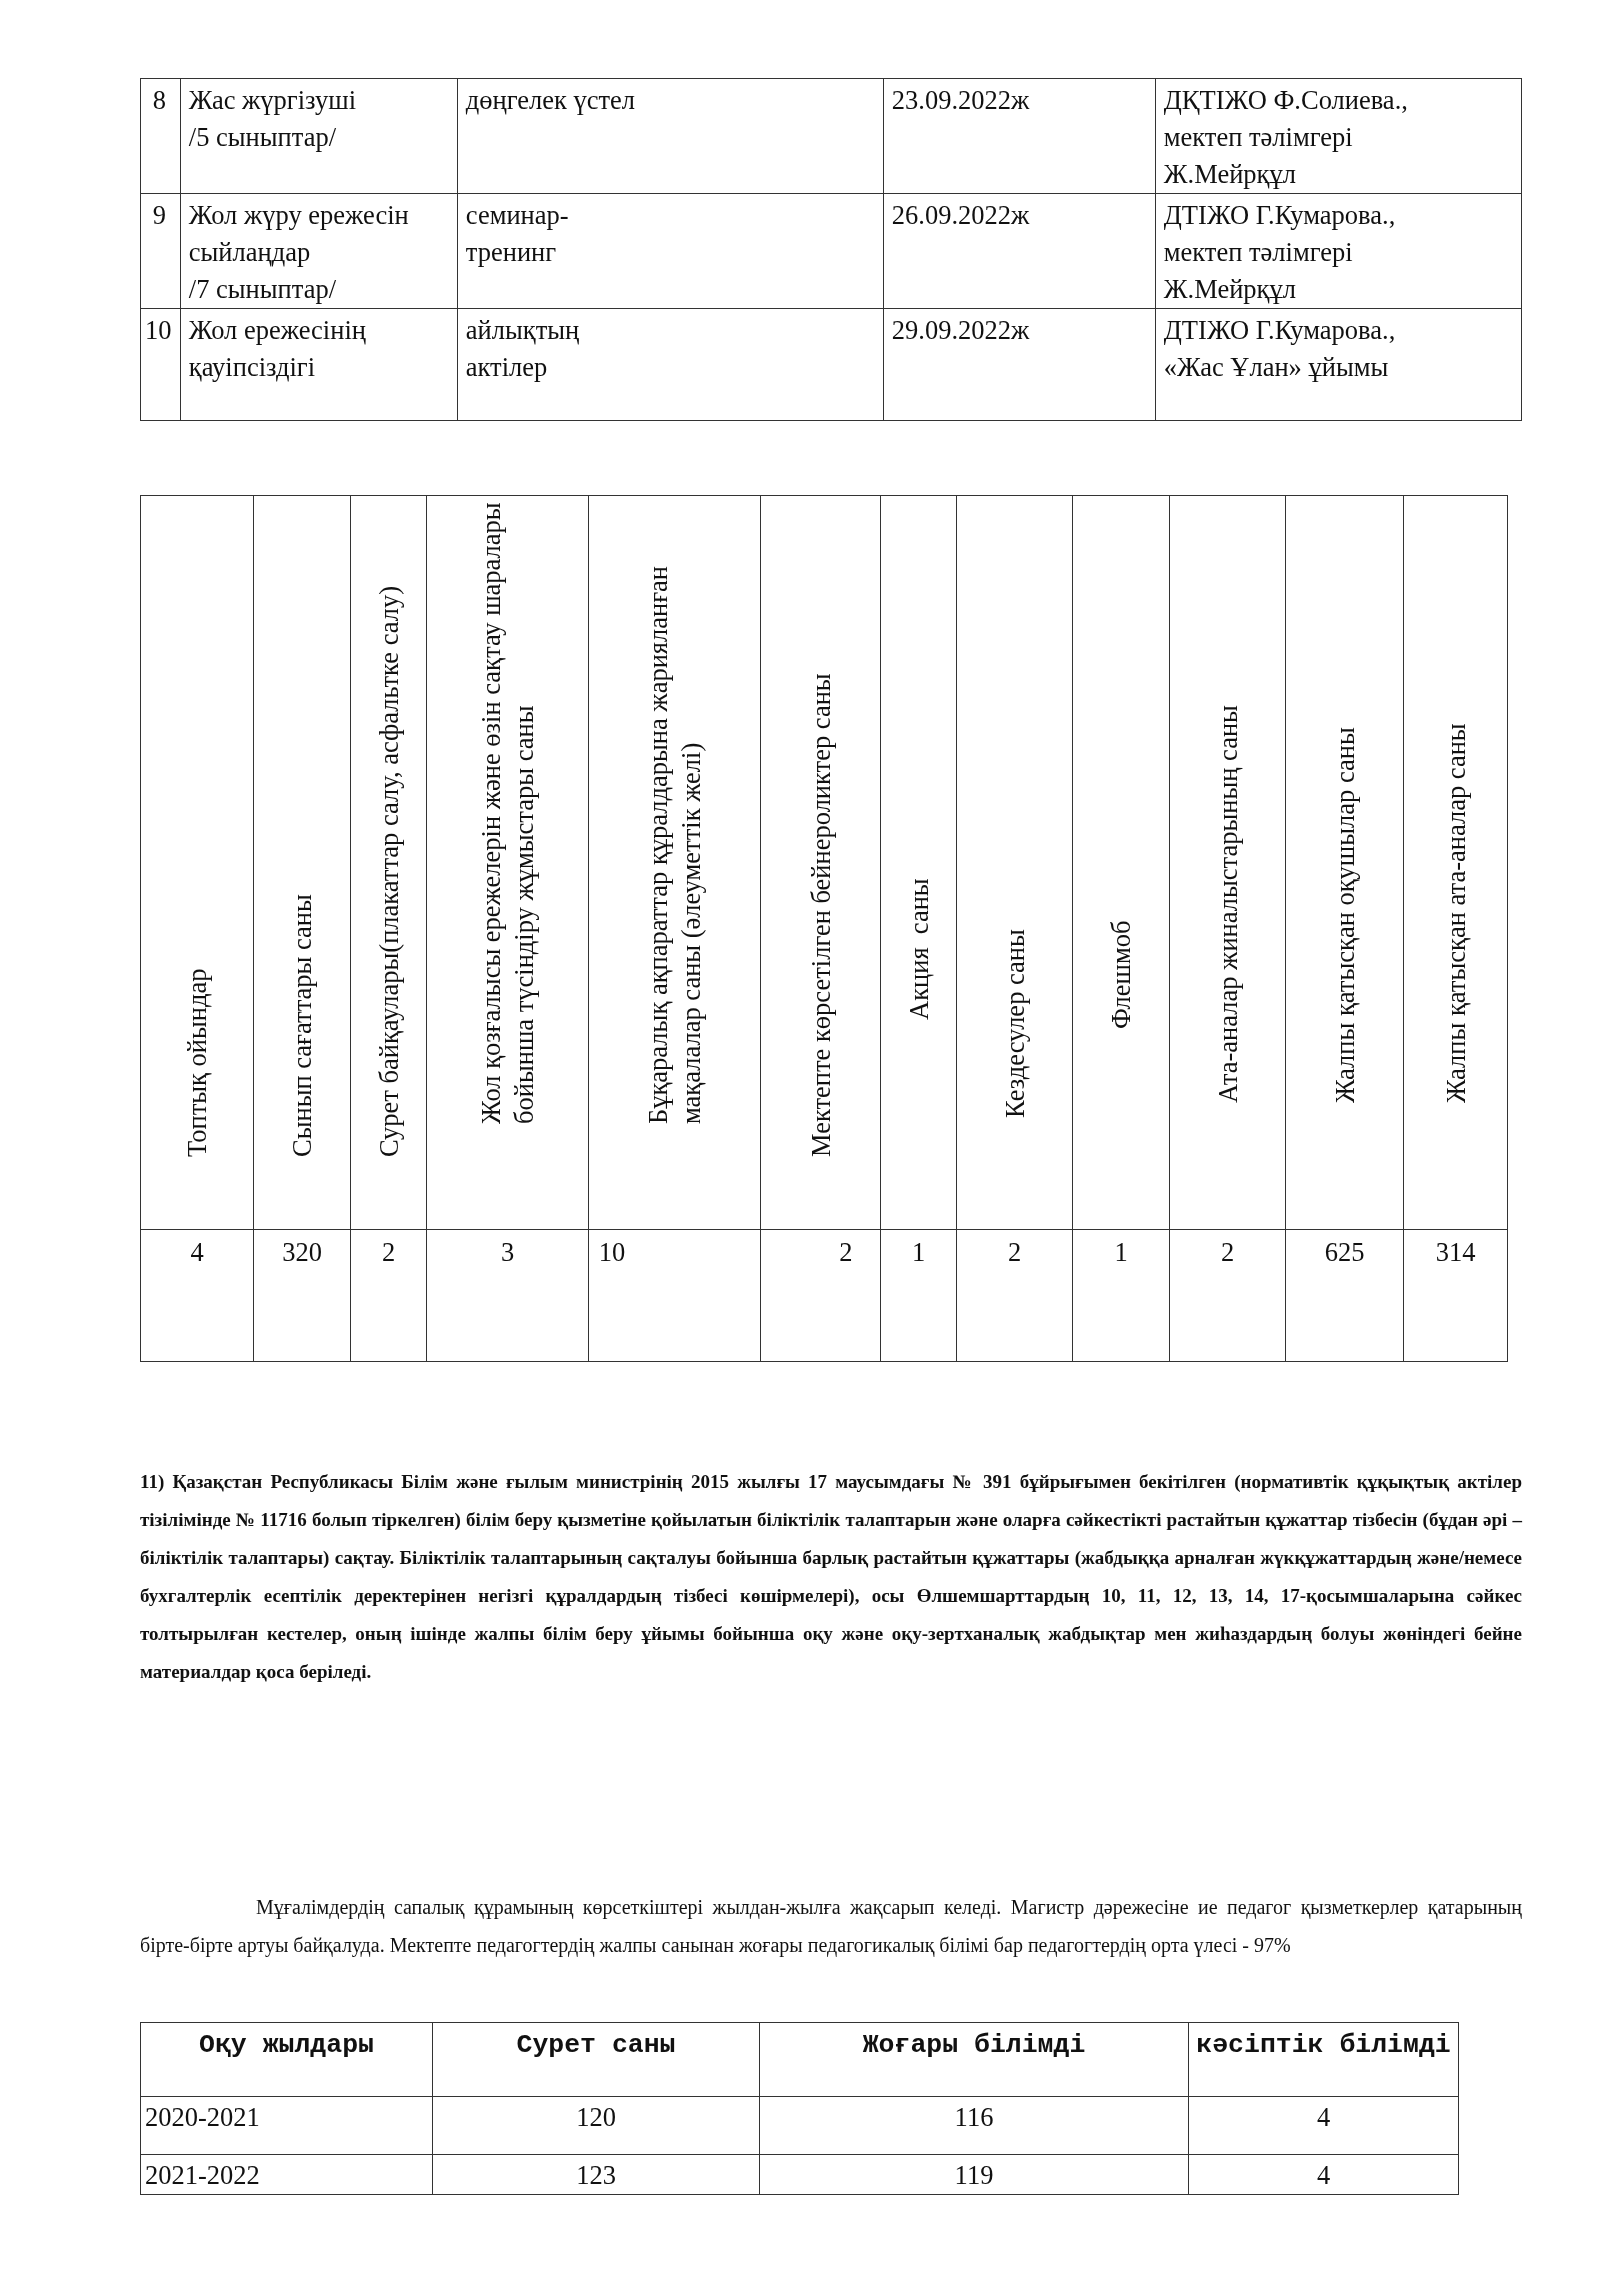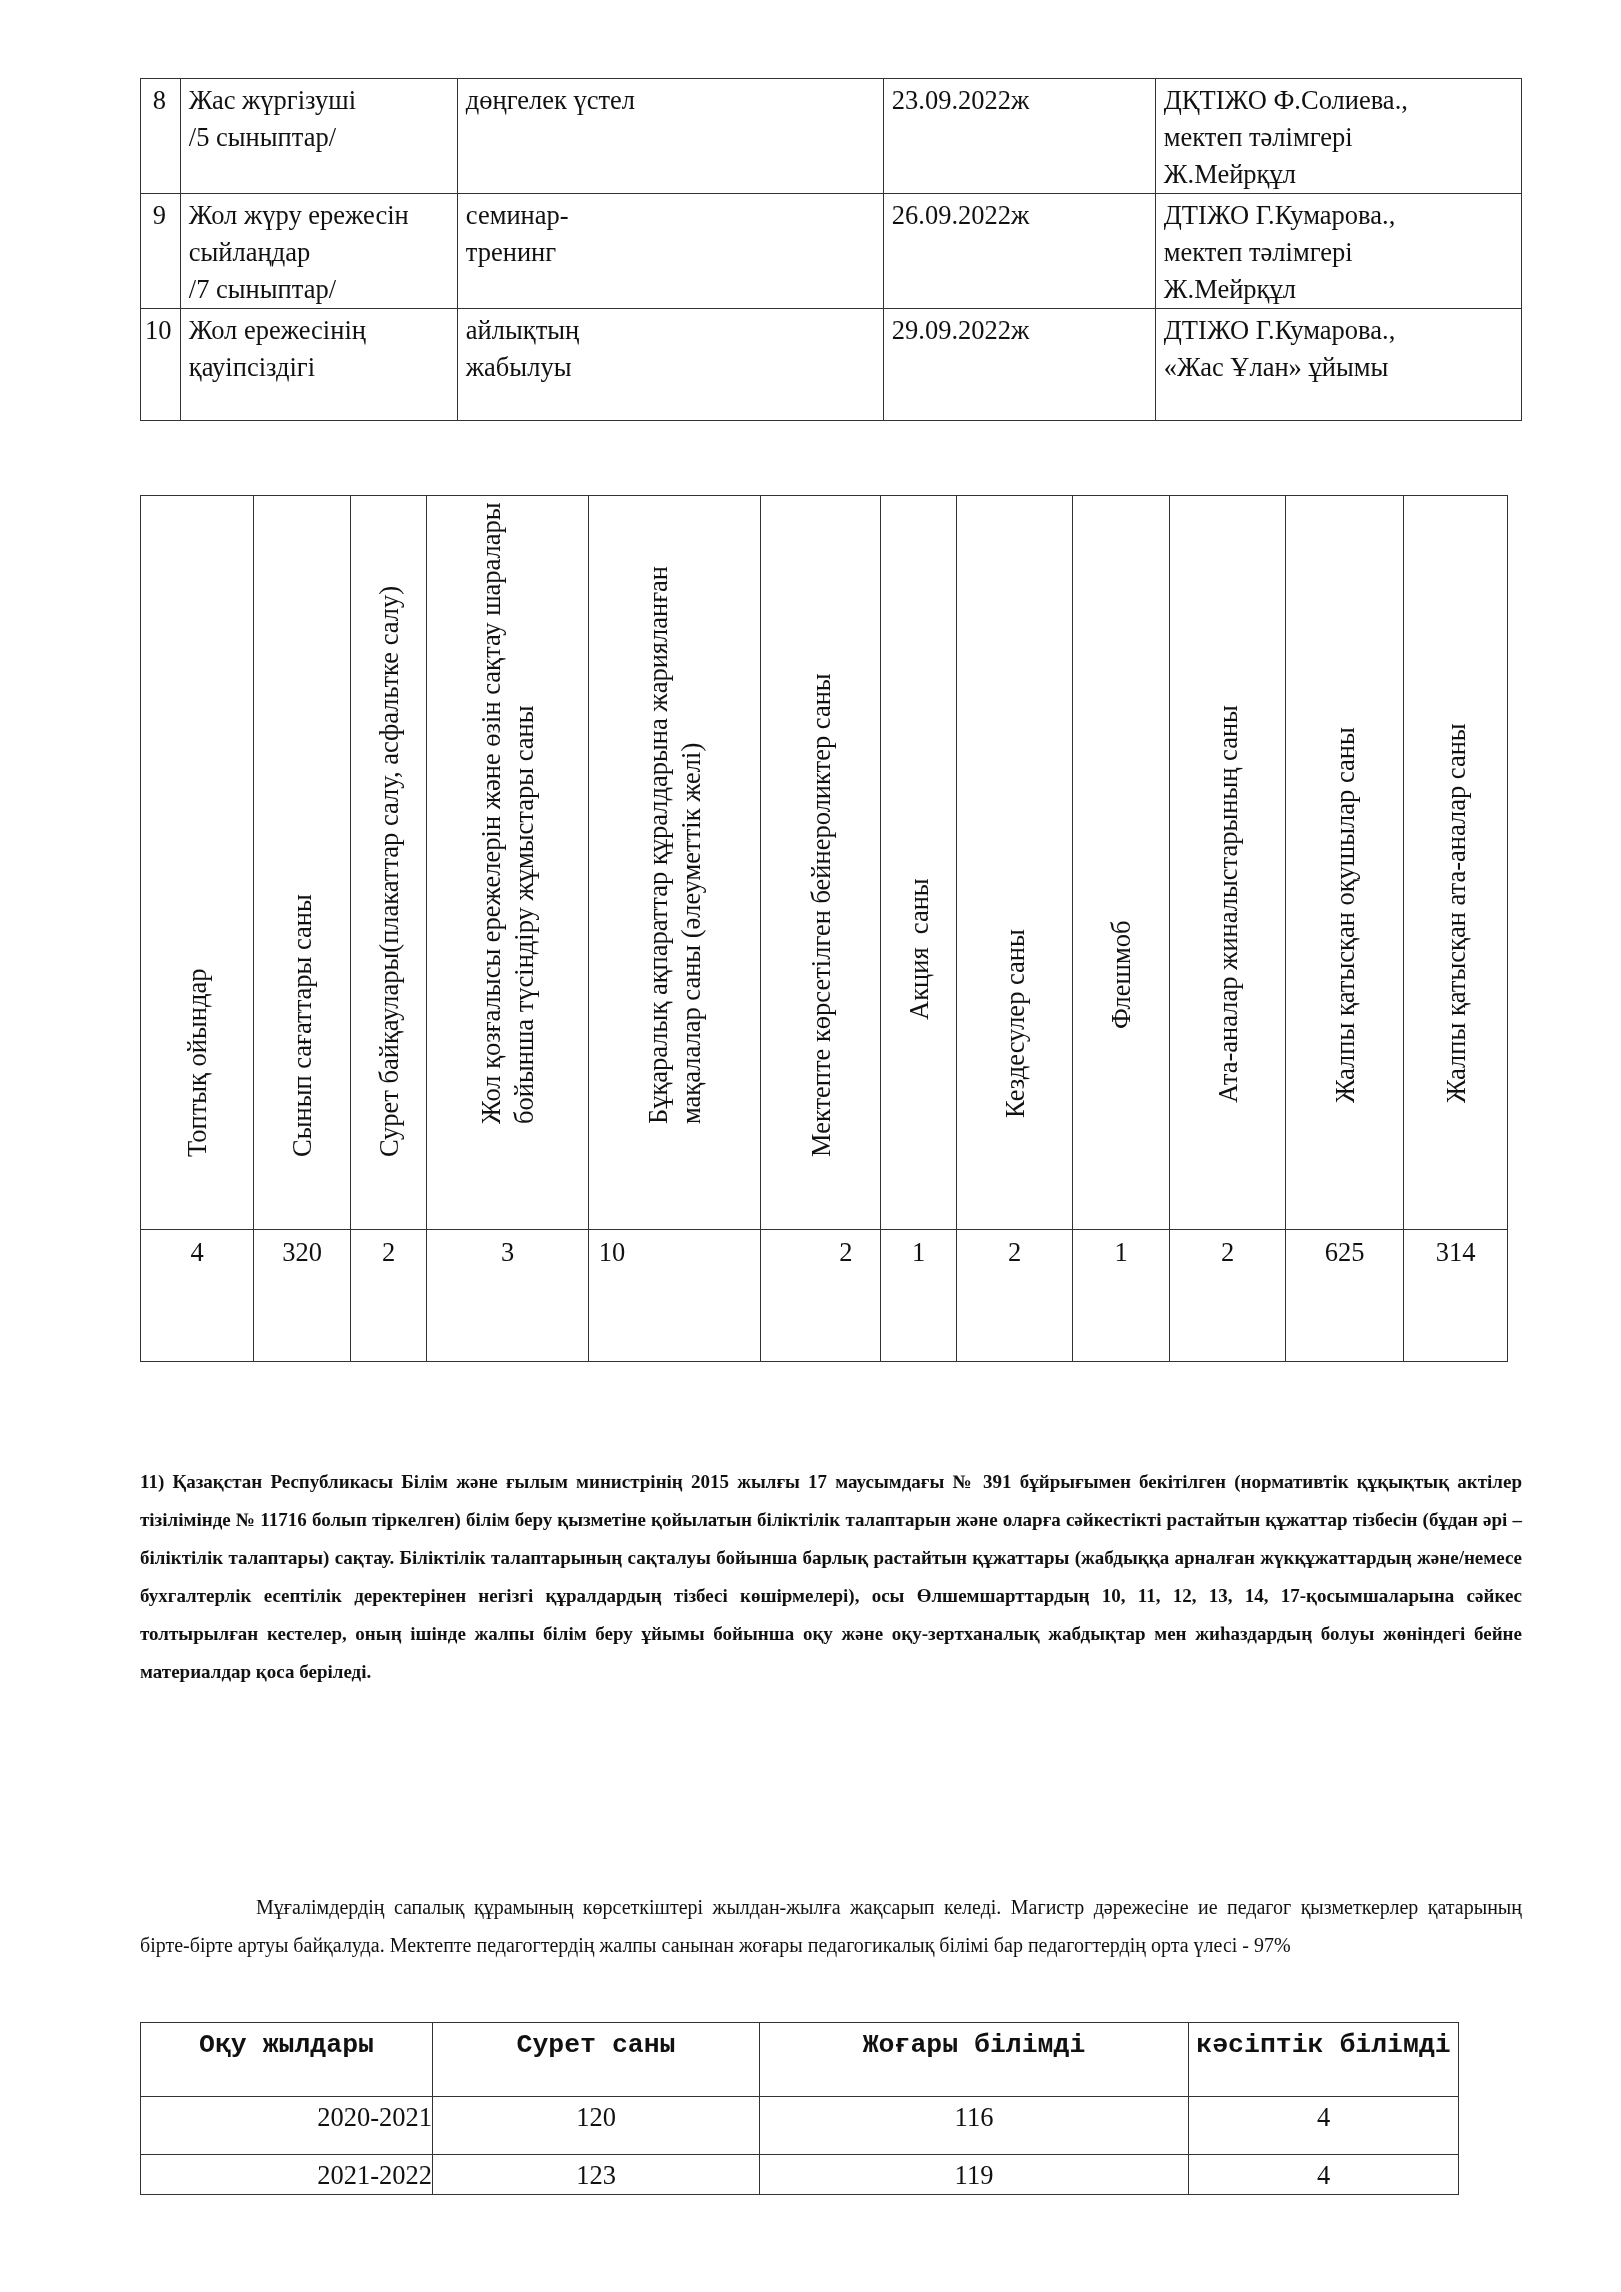--- a/index.html
+++ b/index.html
@@ -23,21 +23,21 @@
 
   
   #p1 { left:140px; top:1463px; width:1382px; font-size:19px; line-height:38px; font-weight:bold; text-align:justify; }
   #p2 { left:140px; top:1888px; width:1382px; font-size:20px; line-height:38px; text-align:justify; }
   #p2 .indent { display:inline-block; width:116px; }
 
   
   #t3 { left:140px; top:2022px; width:1318px; font-size:26.5px; line-height:33px; }
   #t3 th { font-weight:bold; height:67px; text-align:center; vertical-align:top; padding-top:5.9px;font-family:Liberation Mono, monospace; }
   #t3 td { height:53px; text-align:center; padding-top:3.9px; }
-  #t3 td.left { text-align:right; padding-left:18px; }
+  #t3 td.left { text-align:left; padding-left:4px; }
 </style>
 </head>
 <body>
 
 <table id="t1">
   <colgroup>
     <col style="width:40px">
       <col style="width:277px">
       <col style="width:426px">
       <col style="width:272px">
@@ -79,21 +79,21 @@
         </td>
     </tr>
     <tr>
       <td class="num" style="padding-left:3.9px;">10</td>
       <td>
           <div>Жол ережесінің</div>
           <div>қауіпсіздігі</div>
         </td>
       <td>
           <div>айлықтың</div>
-          <div>жабылуы</div>
+          <div>актілер</div>
         </td>
       <td>29.09.2022ж</td>
       <td>
           <div>ДТІЖО Г.Кумарова.,</div>
           <div>«Жас Ұлан» ұйымы</div>
         </td>
     </tr>
   </tbody>
 </table>
 

